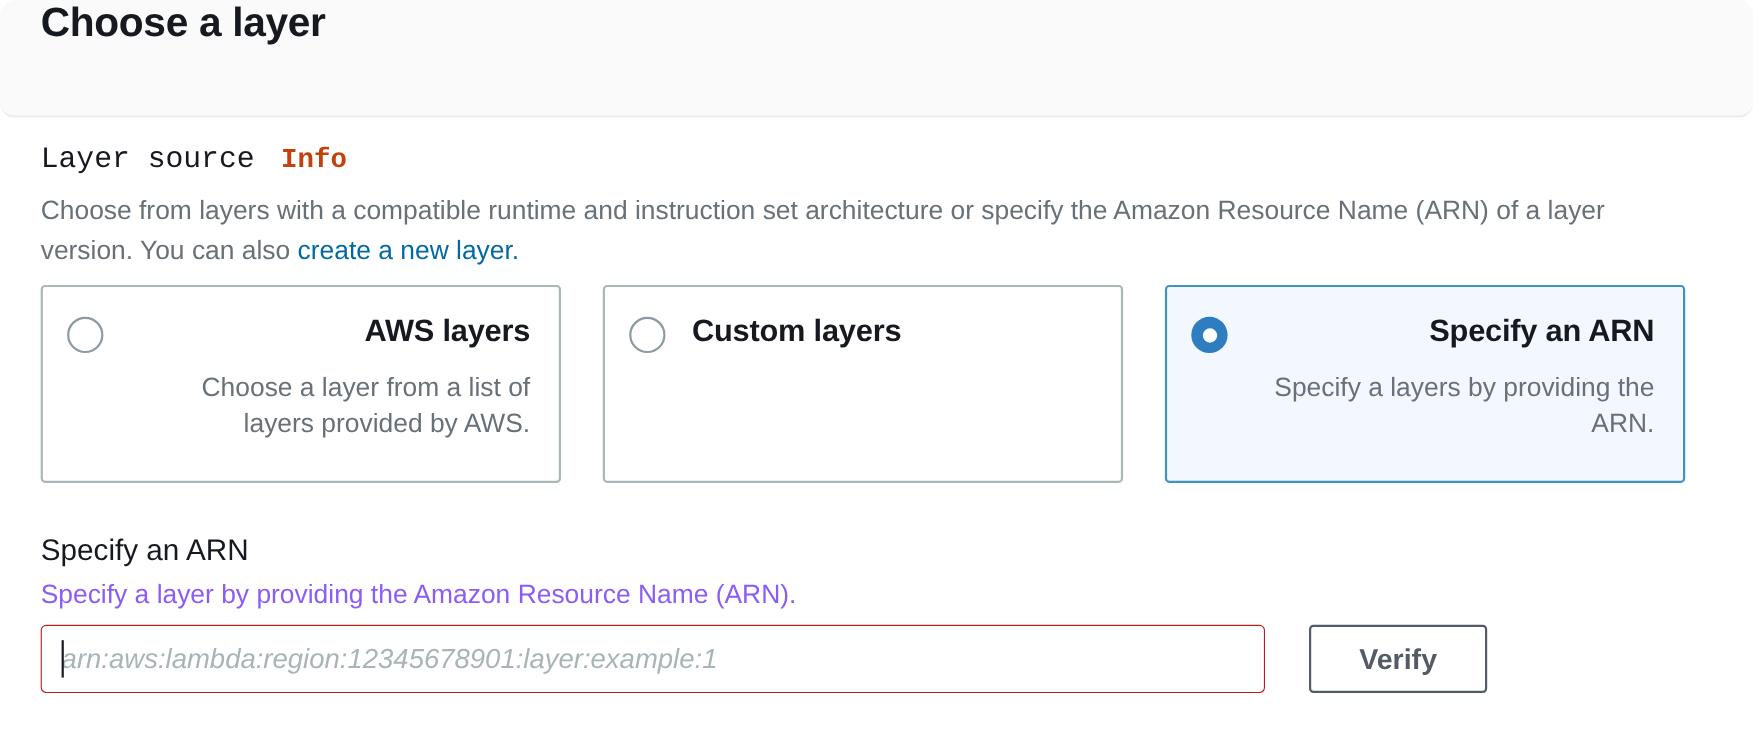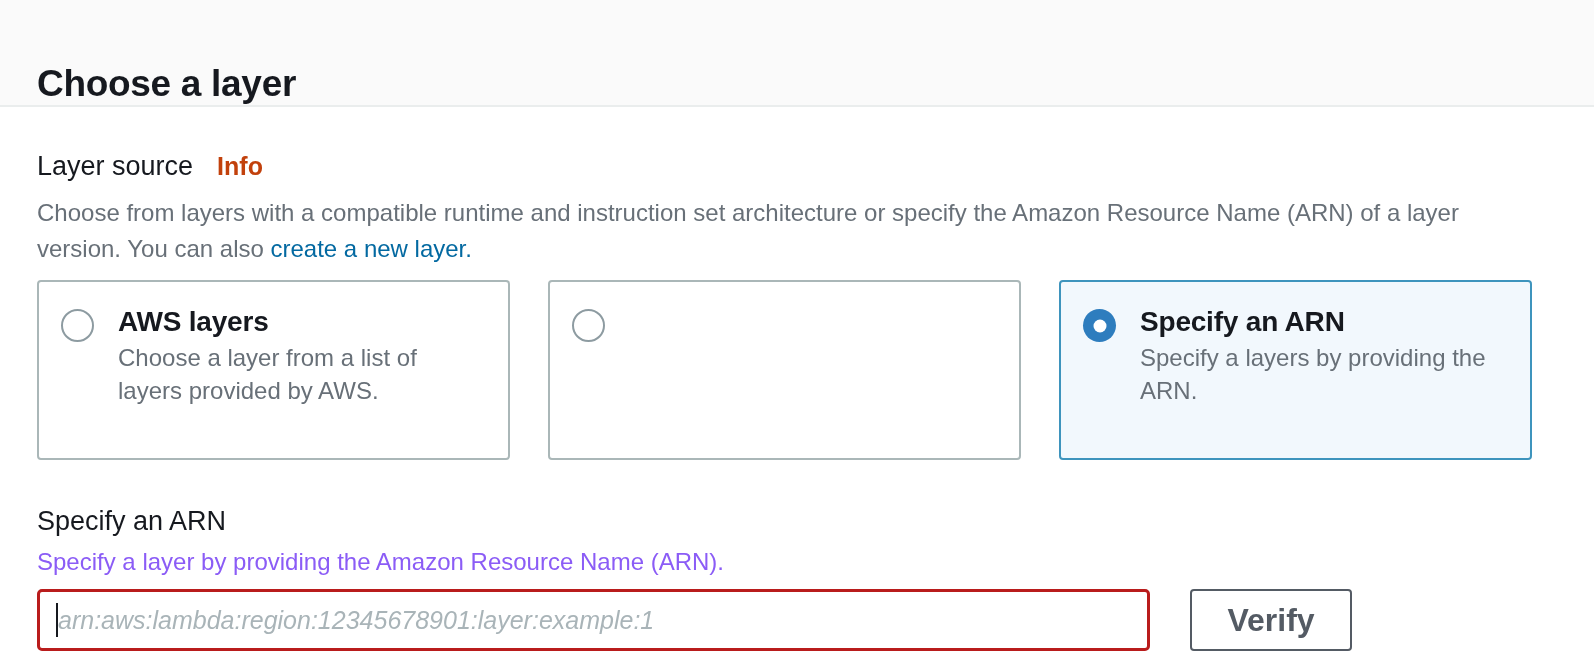--- a/index.html
+++ b/index.html
@@ -2,40 +2,40 @@
 <html><head>
 <meta charset="utf-8">
 <style>
   * { margin: 0; padding: 0; box-sizing: border-box; }
   html, body { width: 1594px; height: 666px; background: #ffffff;
     font-family: "Liberation Sans", sans-serif; overflow: hidden; }
 
   
   .panel-header {
     height: 107px; background: #fafafa; border-bottom: 2px solid #eaeded;
-    display: flex; align-items: flex-end; padding: 0 37px;
+    display: flex; align-items: flex-start; padding: 0 37px; border-radius: 14px;
   }
   .panel-title {
     font-size: 37px; font-weight: 700; color: #16191f; letter-spacing: -0.3px;
   }
 
   
   .main { padding: 0 37px; }
 
-  .field-label-row { margin-top: 44px; display: flex; align-items: baseline; }
+  .field-label-row { margin-top: 24px; display: flex; align-items: baseline; font-family: Liberation Mono, monospace; }
   .field-label { font-size: 27px; color: #16191f; }
   .info-link { font-size: 25px; font-weight: 700; color: #c2410c; margin-left: 24px; cursor: pointer; }
 
   .field-desc {
     margin-top: 13px; font-size: 24px; line-height: 36px; color: #687078; max-width: 1468px;
   }
   .text-link { color: #0369a1; cursor: pointer; }
 
   
-  .tiles { margin-top: 13px; display: flex; gap: 38px; width: 1495px; }
+  .tiles { margin-top: 13px; display: flex; gap: 38px; width: 1495px; text-align: right; }
   .tile {
     flex: 1; height: 180px; background: #ffffff;
     border: 2px solid #aab7b8; border-radius: 4px;
     padding: 24px 26px 0 22px; display: flex; gap: 24px; cursor: pointer;
   }
   .tile.selected {
     border-color: #3e94bd; background: #f2f8fd; border-width: 2px;
   }
   .radio {
     width: 33px; height: 33px; border-radius: 50%; flex: 0 0 33px;
@@ -44,41 +44,41 @@
   }
   .radio.checked {
     border: none; background: #2e7dbe;
   }
   .radio.checked::after {
     content: ""; position: absolute; left: 50%; top: 50%;
     width: 13px; height: 13px; border-radius: 50%; background: #ffffff;
     transform: translate(-50%, -50%);
   }
   .tile-title { font-size: 28px; font-weight: 700; color: #16191f; letter-spacing: -0.2px; }
-  .tile-desc { margin-top: 3px; font-size: 24px; line-height: 33px; color: #687078; max-width: 370px; }
+  .tile-desc { margin-top: 19px; font-size: 24px; line-height: 33px; color: #687078; max-width: 370px; }
 
   
   .arn-section { margin-top: 46px; }
   .arn-label { font-size: 27px; color: #16191f; }
   .arn-desc { margin-top: 11px; font-size: 24px; color: #8b5cf6; }
   .arn-row { margin-top: 13px; display: flex; gap: 40px; }
   .arn-input-wrap { position: relative; width: 1113px; }
   .arn-input {
-    width: 100%; height: 62px; border: 3px solid #b91c1c; border-radius: 5px;
+    width: 100%; height: 62px; border: 1px solid #b91c1c; border-radius: 5px;
     padding: 0 18px; font-size: 25px; color: #16191f; background: #ffffff; outline: none;
     font-family: "Liberation Sans", sans-serif;
   }
   .arn-input::placeholder { color: #a9b4b8; font-style: italic; opacity: 1; }
   .caret {
     position: absolute; left: 19px; top: 14px; width: 2px; height: 34px; background: #16191f;
   }
   .verify-btn {
     width: 162px; height: 62px; background: #ffffff;
     border: 2px solid #545b64; border-radius: 4px;
-    font-size: 32px; font-weight: 700; color: #545b64; cursor: pointer;
+    font-size: 26px; font-weight: 700; color: #545b64; cursor: pointer;
     font-family: "Liberation Sans", sans-serif;
   }
 </style>
 </head>
 <body>
 
 <header class="panel-header">
   <h1 class="panel-title">Choose a layer</h1>
 </header>
 
@@ -97,20 +97,21 @@
       <span class="radio"></span>
       <div>
         <div class="tile-title">AWS layers</div>
         <div class="tile-desc">Choose a layer from a list of layers provided by AWS.</div>
       </div>
     </div>
 
     <div class="tile">
       <span class="radio"></span>
       <div>
+        <div class="tile-title">Custom layers</div>
       </div>
     </div>
 
     <div class="tile selected">
       <span class="radio checked"></span>
       <div>
         <div class="tile-title">Specify an ARN</div>
         <div class="tile-desc">Specify a layers by providing the ARN.</div>
       </div>
     </div>

